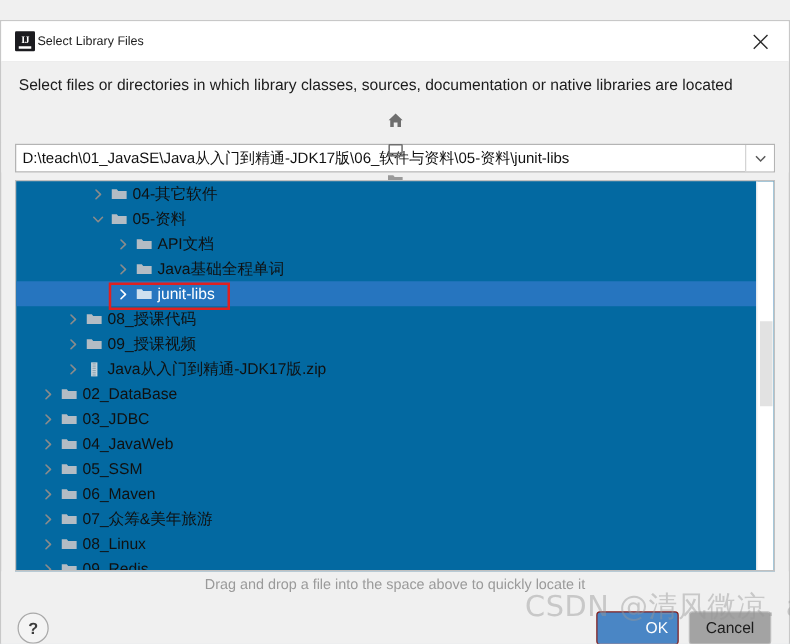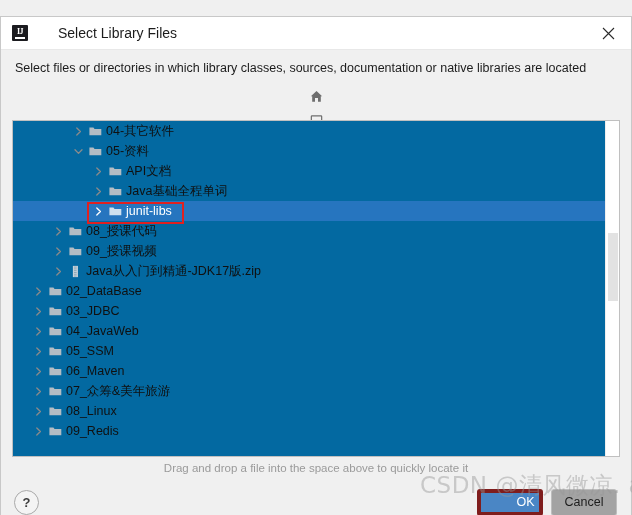--- a/index.html
+++ b/index.html
@@ -61,22 +61,22 @@
   }
   .app-icon .bar {
     position: absolute;
     bottom: 2.5px;
     left: 3px;
     right: 3px;
     height: 2px;
     background: #ffffff;
   }
   .titlebar .title {
-    margin-left: 30px;
-    font-size: 14px;
+    margin-left: 2px;
+    font-size: 10px;
     color: #1c1c1c;
   }
   .close-btn {
     position: absolute;
     right: 0; top: 0;
     width: 45px; height: 32px;
     display: flex;
     align-items: center;
     justify-content: center;
     cursor: pointer;
@@ -274,21 +274,21 @@
     font-size: 12.5px;
     display: flex;
     align-items: center;
     justify-content: center;
     cursor: pointer;
     box-sizing: border-box;
   }
   .btn.primary {
     background: #4a86c5;
     color: #ffffff;
-    border: 4px solid #7f1d1d;
+    border: 1px solid #7f1d1d;
     padding-left: 31px;
   }
   .btn.secondary {
     background: #a3a3a3;
     color: #1c1c1c;
     border: 1px solid #bdbdbd;
   }
 
   
   .watermark {
@@ -381,20 +381,30 @@
       <svg width="15" height="15" viewBox="0 0 16 16">
         <path d="M10.5 2.6 A5 5 0 1 0 13 7.5" stroke="#6e6e6e" stroke-width="1.4" fill="none"></path>
         <rect x="9" y="7" width="5.4" height="6.4" fill="#6e6e6e"></rect>
         <path d="M10 8.4 L13.4 8.4 M10 10 L13.4 10 M10 11.6 L13.4 11.6" stroke="#ffffff" stroke-width="0.9"></path>
       </svg>
     </div>
 
     <div class="hide-path">Hide path</div>
   </div>
 
+  <div class="pathrow">
+    <div class="combo">
+      <div class="txt">D:\teach\01_JavaSE\Java从入门到精通-JDK17版\06_软件与资料\05-资料\junit-libs</div>
+      <div class="arrow">
+        <svg width="9" height="6" viewBox="0 0 9 6">
+          <path d="M0.8 1 L4.5 4.8 L8.2 1" stroke="#5a5a5a" stroke-width="1.2" fill="none"></path>
+        </svg>
+      </div>
+    </div>
+  </div>
 
   <div class="treewrap">
     <div class="tree" id="tree">
         <div class="row">
           <div style="width: 58px; flex: 0 0 auto;"></div>
           <div class="twisty">
             <svg width="9" height="9" viewBox="0 0 9 9">
               <path d="M2.8 1 L6.4 4.5 L2.8 8" stroke="#8b8b8b" stroke-width="1.3" fill="none" stroke-linecap="round" stroke-linejoin="round"></path>
             </svg>
           </div>

